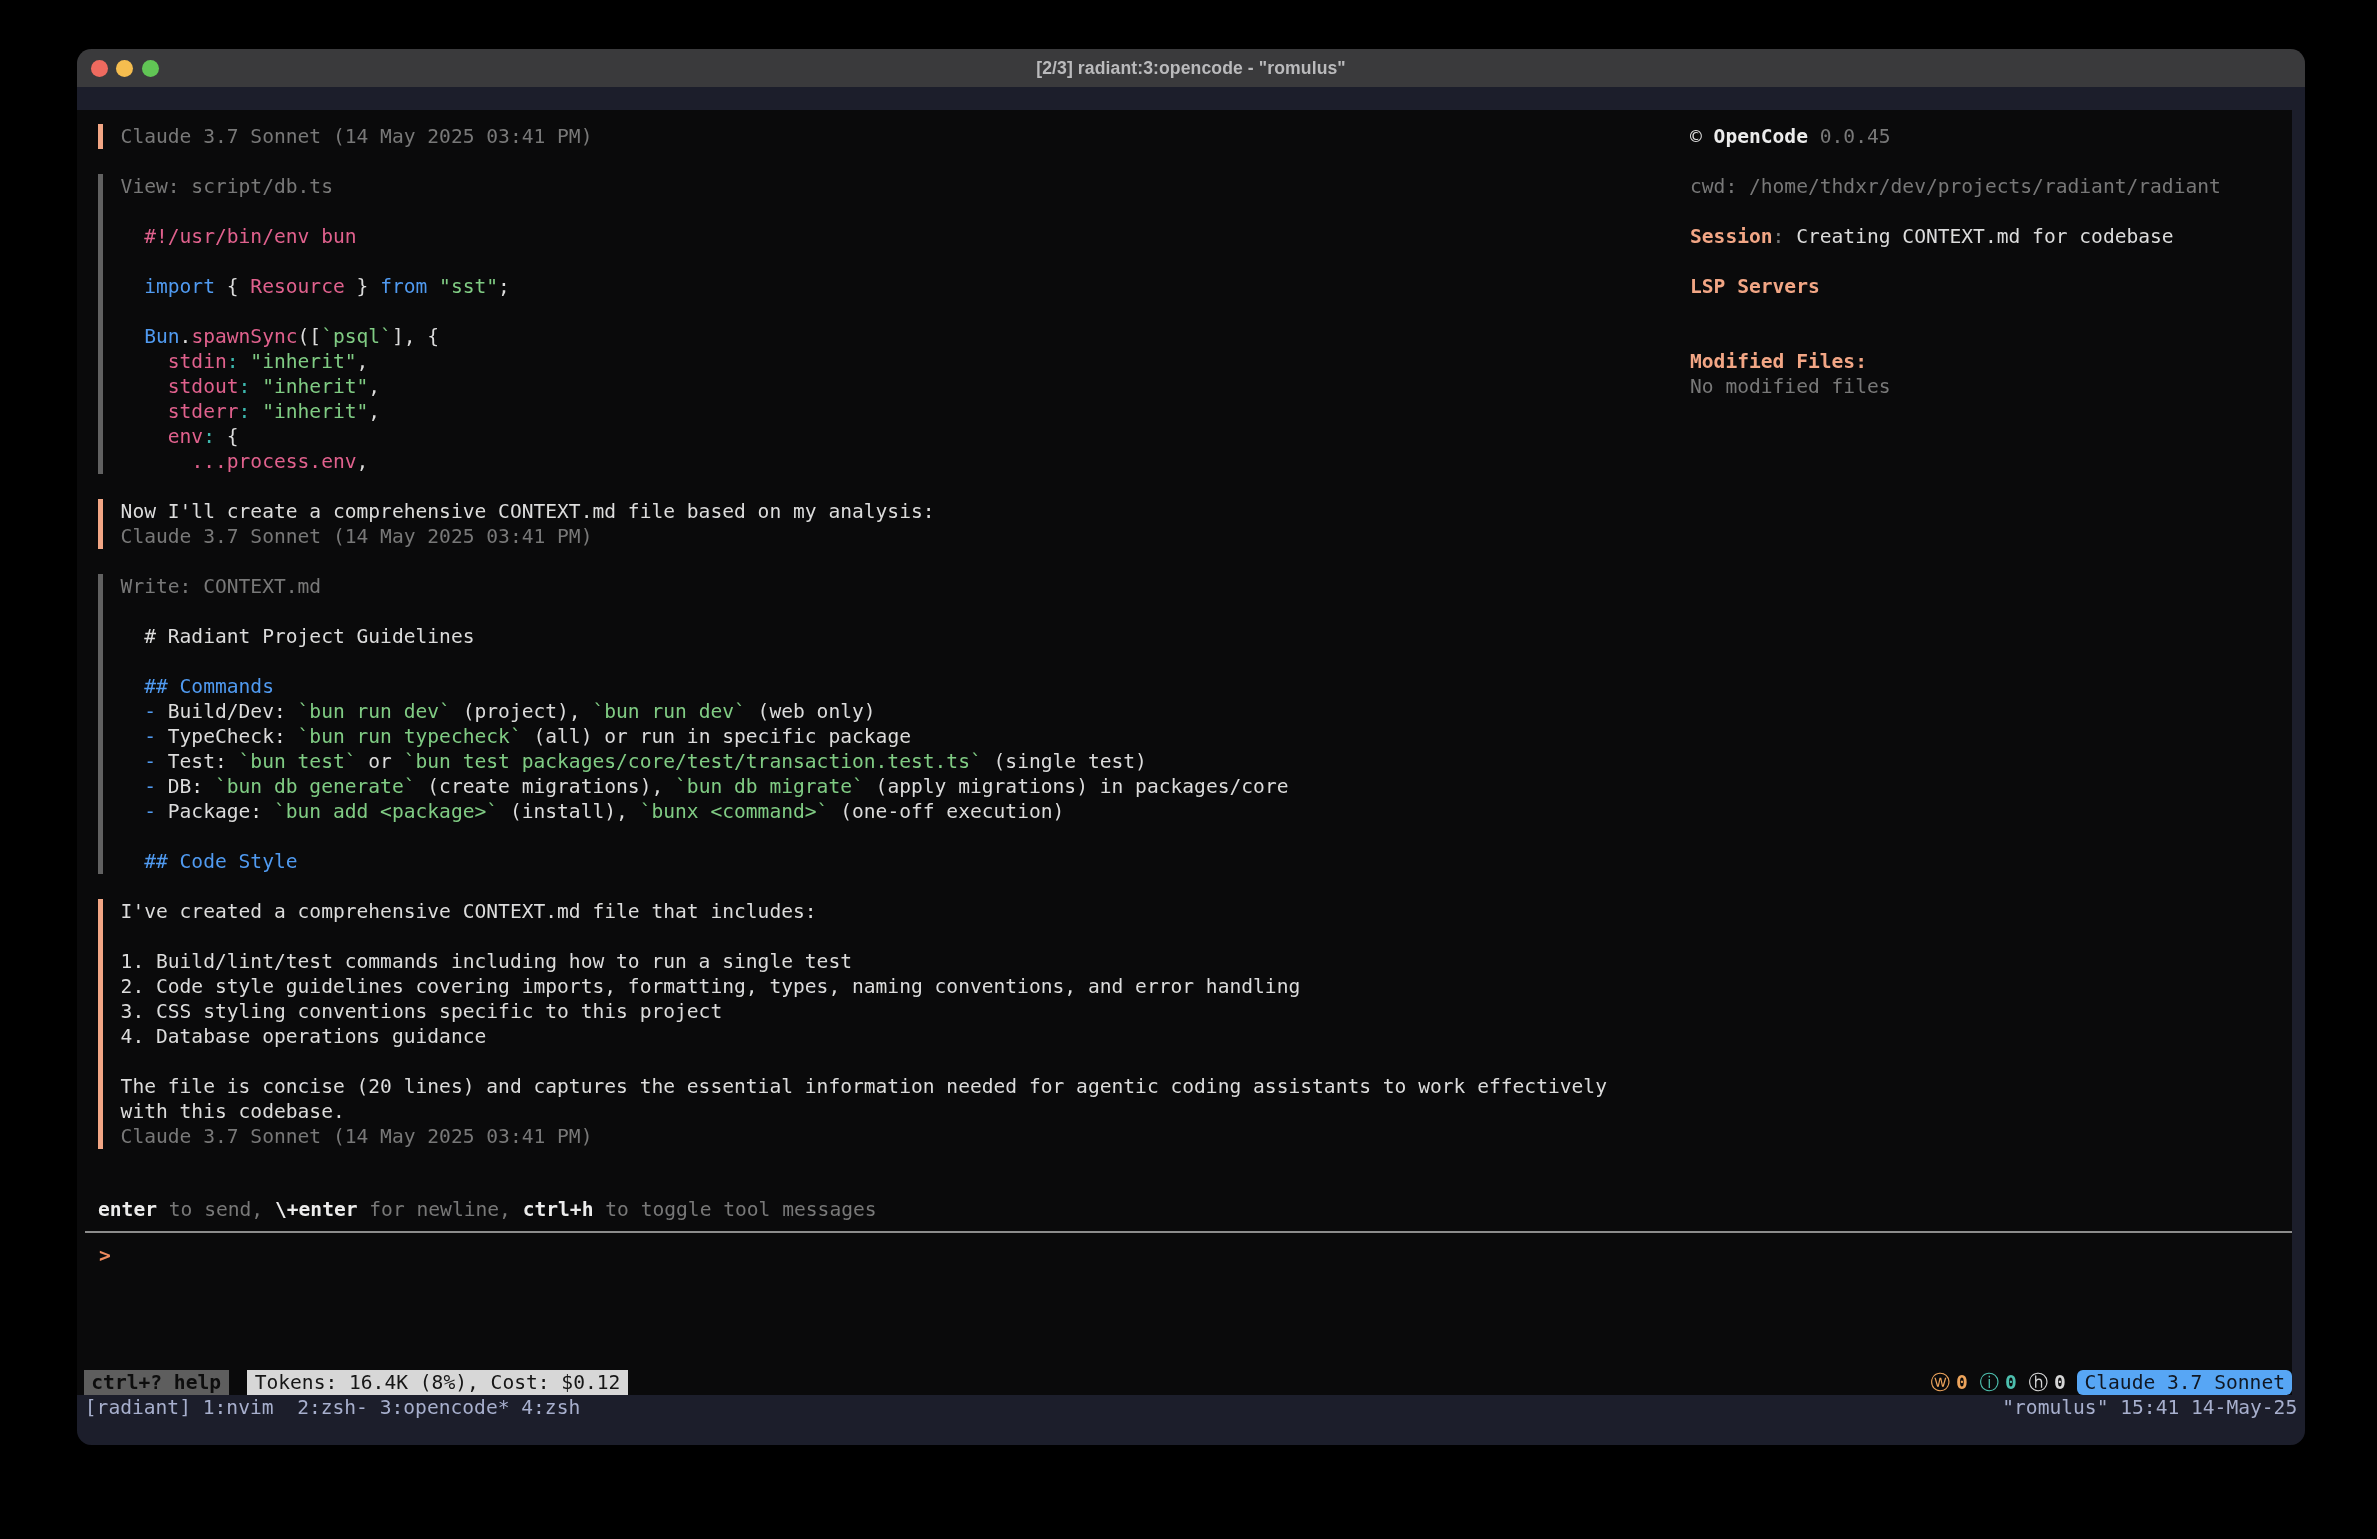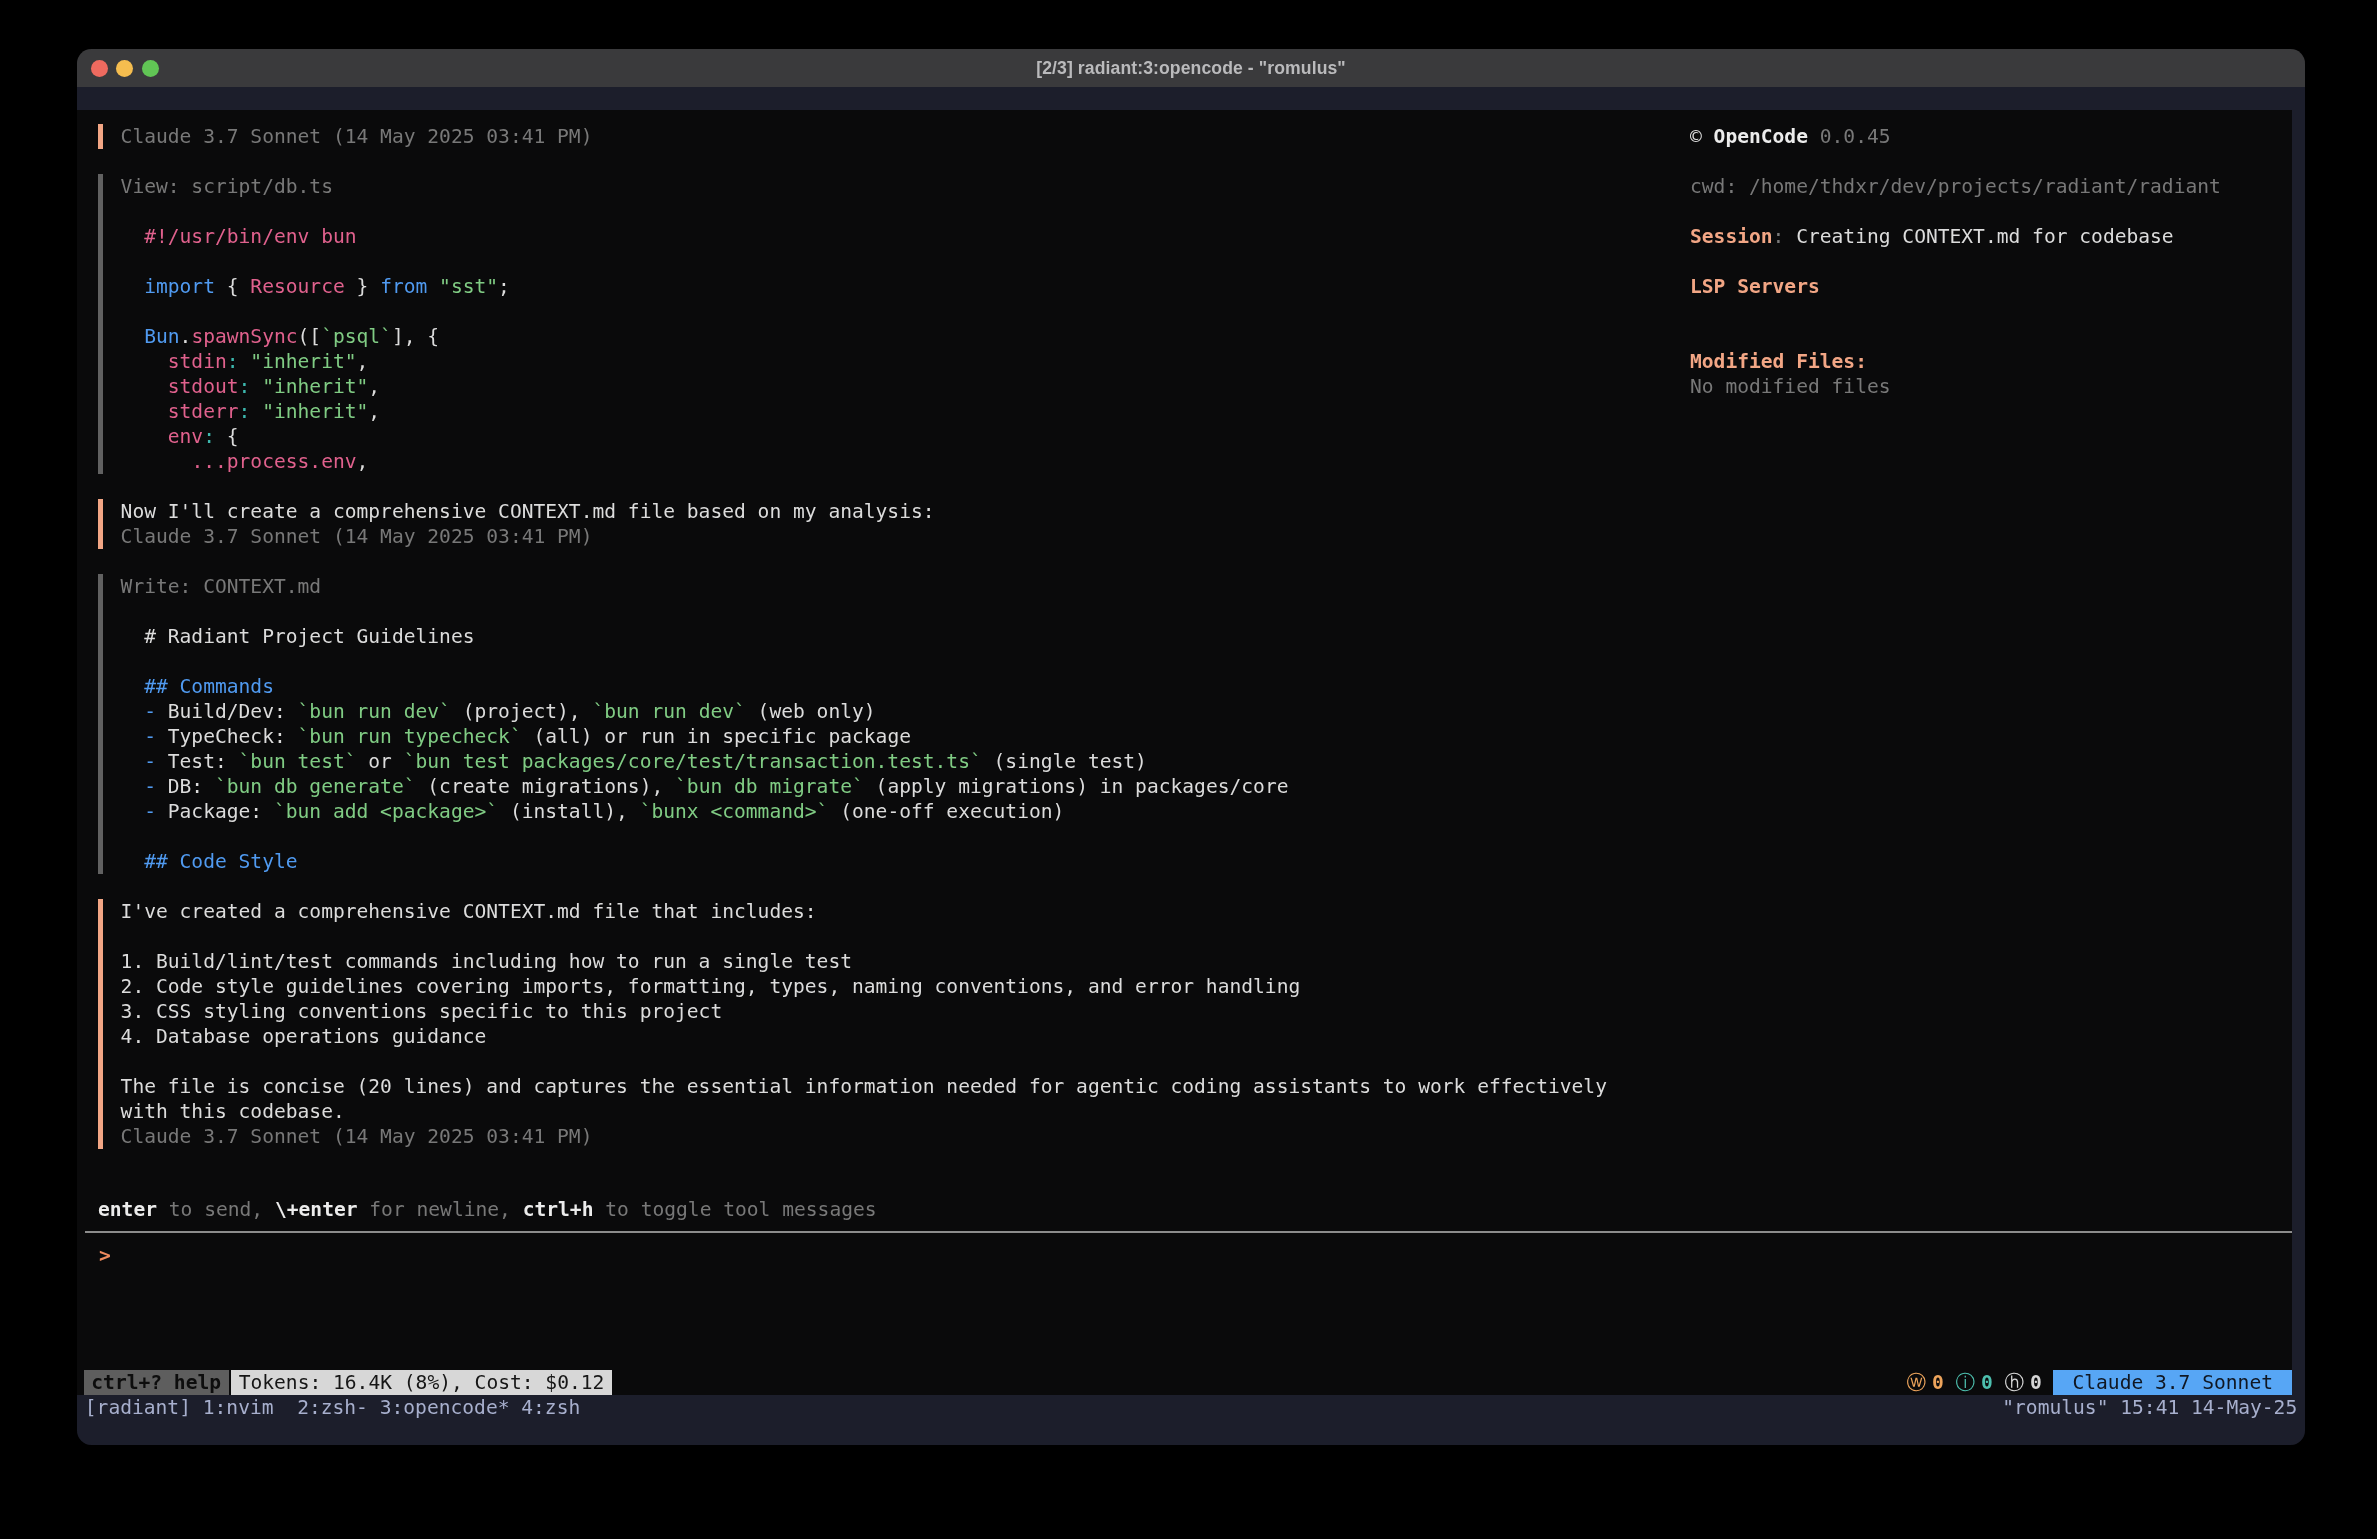--- a/index.html
+++ b/index.html
@@ -55,27 +55,27 @@
   .input-rule { height:2px; background:var(--rule-gray,#8c8c8c); margin:9px 0 0 7.8px; }
   .prompt-row { margin-top:10.4px; padding-left:22px; height:25px; line-height:25px; }
   .prompt-char { color:var(--prompt-orange,#ef8a5e); font-weight:bold; }
   
   .status-row {
     position:absolute; left:0; right:0; bottom:0; height:25px;
     display:flex; align-items:stretch; padding-left:6.5px;
     line-height:25px; white-space:pre;
   }
   .badge { padding:0 7.8px; }
-  .badge.help-hint { background:var(--badge-gray-bg,#5e5e5e); color:#0d0d0d; font-weight:bold; margin-right:2px; }
+  .badge.help-hint { background:var(--badge-gray-bg,#5e5e5e); color:#0d0d0d; font-weight:bold; margin-right:18px; }
   .badge.tokens    { background:var(--badge-light-bg,#d7d7d7); color:#161616; }
   .status-right { margin-left:auto; display:flex; align-items:center; gap:11.7px; }
   .diags { display:flex; align-items:center; gap:11.7px; }
   .diag  { display:flex; align-items:center; gap:5.9px; }
   .diag .cnt { font-weight:bold; }
-  .badge.model { background:var(--model-badge-bg,#57a6f5); color:#101722; padding:0 19px; }
+  .badge.model { background:var(--model-badge-bg,#57a6f5); color:#101722; padding:0 7px;border-radius:6px; }
   
   .tmux-row {
     position:absolute; left:0; right:0; top:1308px; height:25px;
     display:flex; padding:0 7.8px; line-height:25px;
     color:var(--tmux-text,#a7afcd); white-space:pre;
   }
   .tmux-right { margin-left:auto; }
 </style>
 </head>
 <body>

